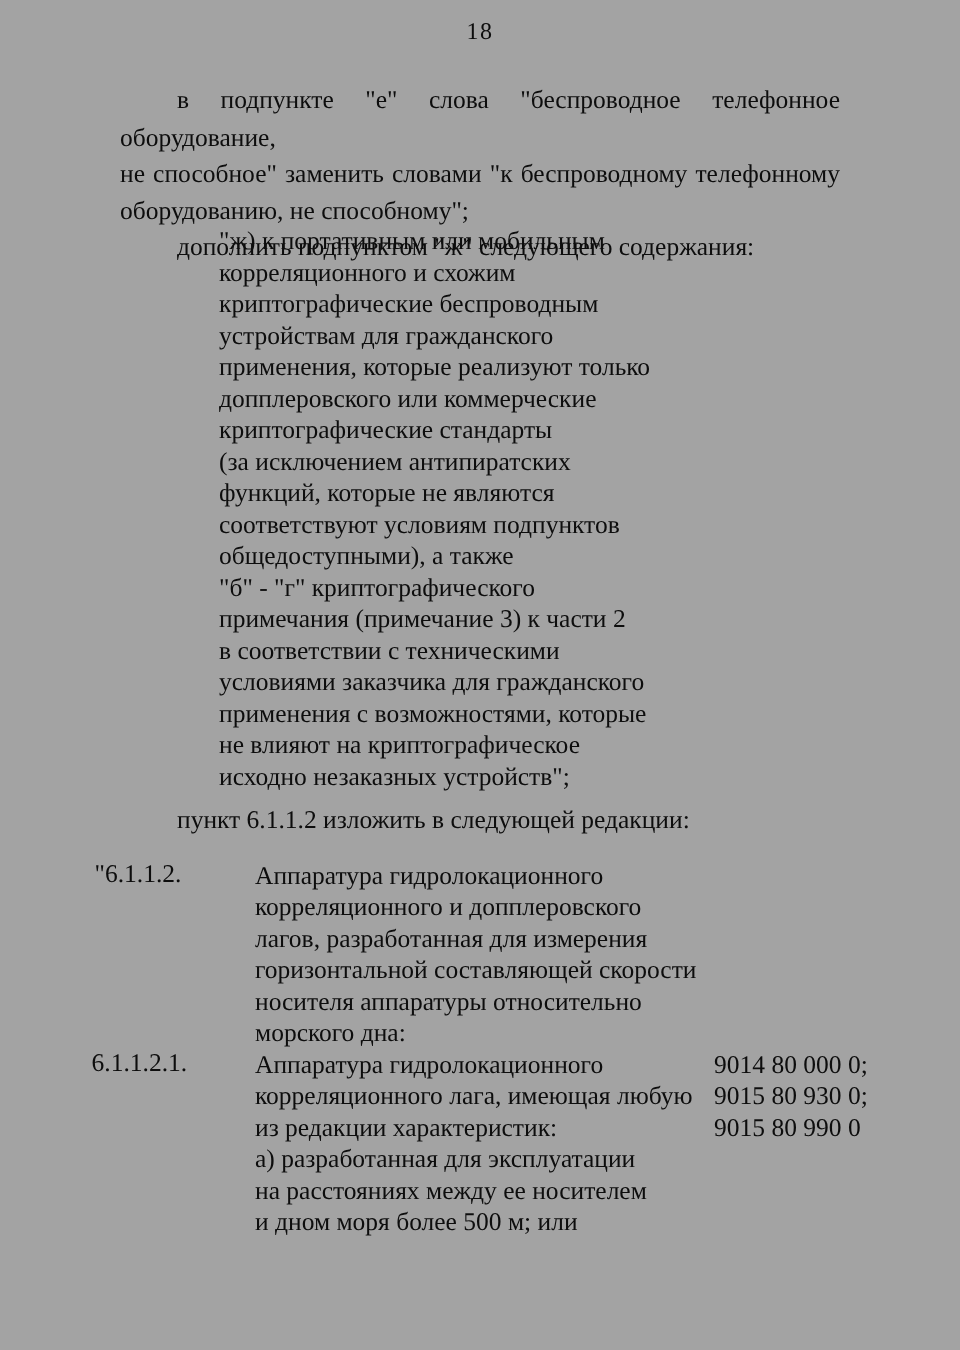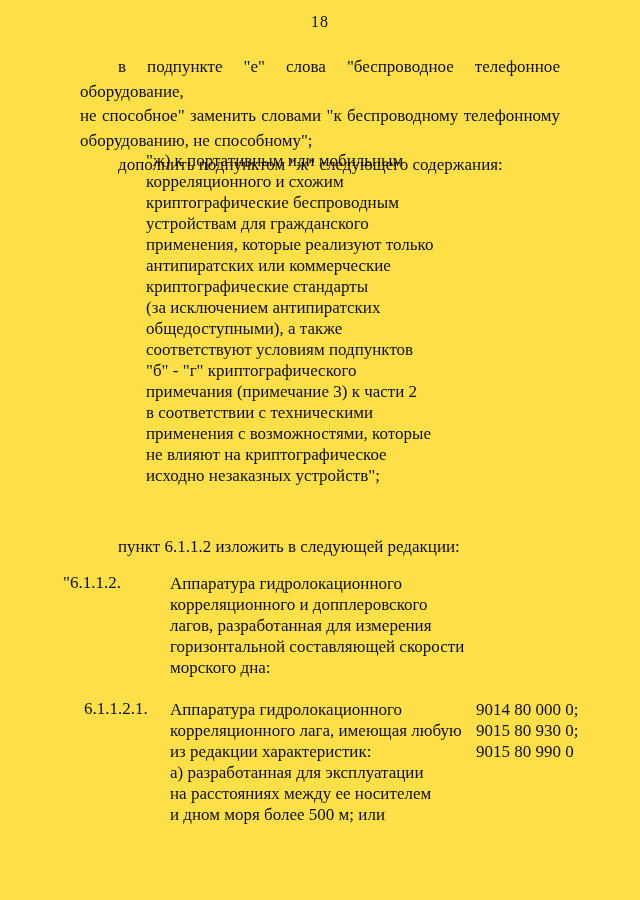--- a/index.html
+++ b/index.html
@@ -1,31 +1,31 @@
 <!DOCTYPE html>
 <html><head>
 <meta charset="utf-8">
 <style>
   html,body { margin:0; padding:0; background:#ffffff; }
   .page {
-    position:relative; width:640px; height:900px; background:#fde047;
+    position:relative; width:640px; height:900px; background:#a3a3a3;
     font-family:"Liberation Serif", serif; font-size:17px; color:#0d0d0d;
     overflow:hidden;
   }
   .abs { position:absolute; }
   .pageno { top:13px; left:0; width:640px; text-align:center; font-size:16px; letter-spacing:1px; }
   .para1 { left:80px; top:55px; width:480px; line-height:24.5px; }
   .para1 .indent { text-indent:38px; }
   .jfull { text-align:justify; text-align-last:justify; }
   .block1 { left:146px; top:150px; line-height:21px; }
   .block1 div, .itemtext div, .codes div { white-space:nowrap; }
   .pointline { left:118px; top:537px; white-space:nowrap; }
   .itemnum1 { left:63px; top:573px; white-space:nowrap; }
   .itemtext1 { left:170px; top:573px; line-height:21px; }
-  .itemnum2 { left:84px; top:699px; white-space:nowrap;text-align:right; }
+  .itemnum2 { left:61px; top:699px; white-space:nowrap;text-align:right; }
   .itemtext2 { left:170px; top:699px; line-height:21px; }
   .codes { left:476px; top:699px; line-height:21px; }
 </style>
 </head>
 <body>
 
 <div class="page">
 
   <div class="abs pageno">18</div>
 
@@ -35,41 +35,44 @@
     <div>оборудованию, не способному";</div>
     <div class="indent">дополнить подпунктом "ж" следующего содержания:</div>
   </div>
 
   <div class="abs block1">
     <div>"ж) к портативным или мобильным</div>
     <div>корреляционного и схожим</div>
     <div>криптографические беспроводным</div>
     <div>устройствам для гражданского</div>
     <div>применения, которые реализуют только</div>
-    <div>антипиратских или коммерческие</div>
+    <div>допплеровского или коммерческие</div>
     <div>криптографические стандарты</div>
     <div>(за исключением антипиратских</div>
+    <div>функций, которые не являются</div>
+    <div>соответствуют условиям подпунктов</div>
     <div>общедоступными), а также</div>
-    <div>соответствуют условиям подпунктов</div>
     <div>"б" - "г" криптографического</div>
     <div>примечания (примечание 3) к части 2</div>
     <div>в соответствии с техническими</div>
+    <div>условиями заказчика для гражданского</div>
     <div>применения с возможностями, которые</div>
     <div>не влияют на криптографическое</div>
     <div>исходно незаказных устройств";</div>
   </div>
 
   <div class="abs pointline">пункт 6.1.1.2 изложить в следующей редакции:</div>
 
   <div class="abs itemnum1">"6.1.1.2.</div>
   <div class="abs itemtext itemtext1">
     <div>Аппаратура гидролокационного</div>
     <div>корреляционного и допплеровского</div>
     <div>лагов, разработанная для измерения</div>
     <div>горизонтальной составляющей скорости</div>
+    <div>носителя аппаратуры относительно</div>
     <div>морского дна:</div>
   </div>
 
   <div class="abs itemnum2">6.1.1.2.1.</div>
   <div class="abs itemtext itemtext2">
     <div>Аппаратура гидролокационного</div>
     <div>корреляционного лага, имеющая любую</div>
     <div>из редакции характеристик:</div>
     <div>а) разработанная для эксплуатации</div>
     <div>на расстояниях между ее носителем</div>

